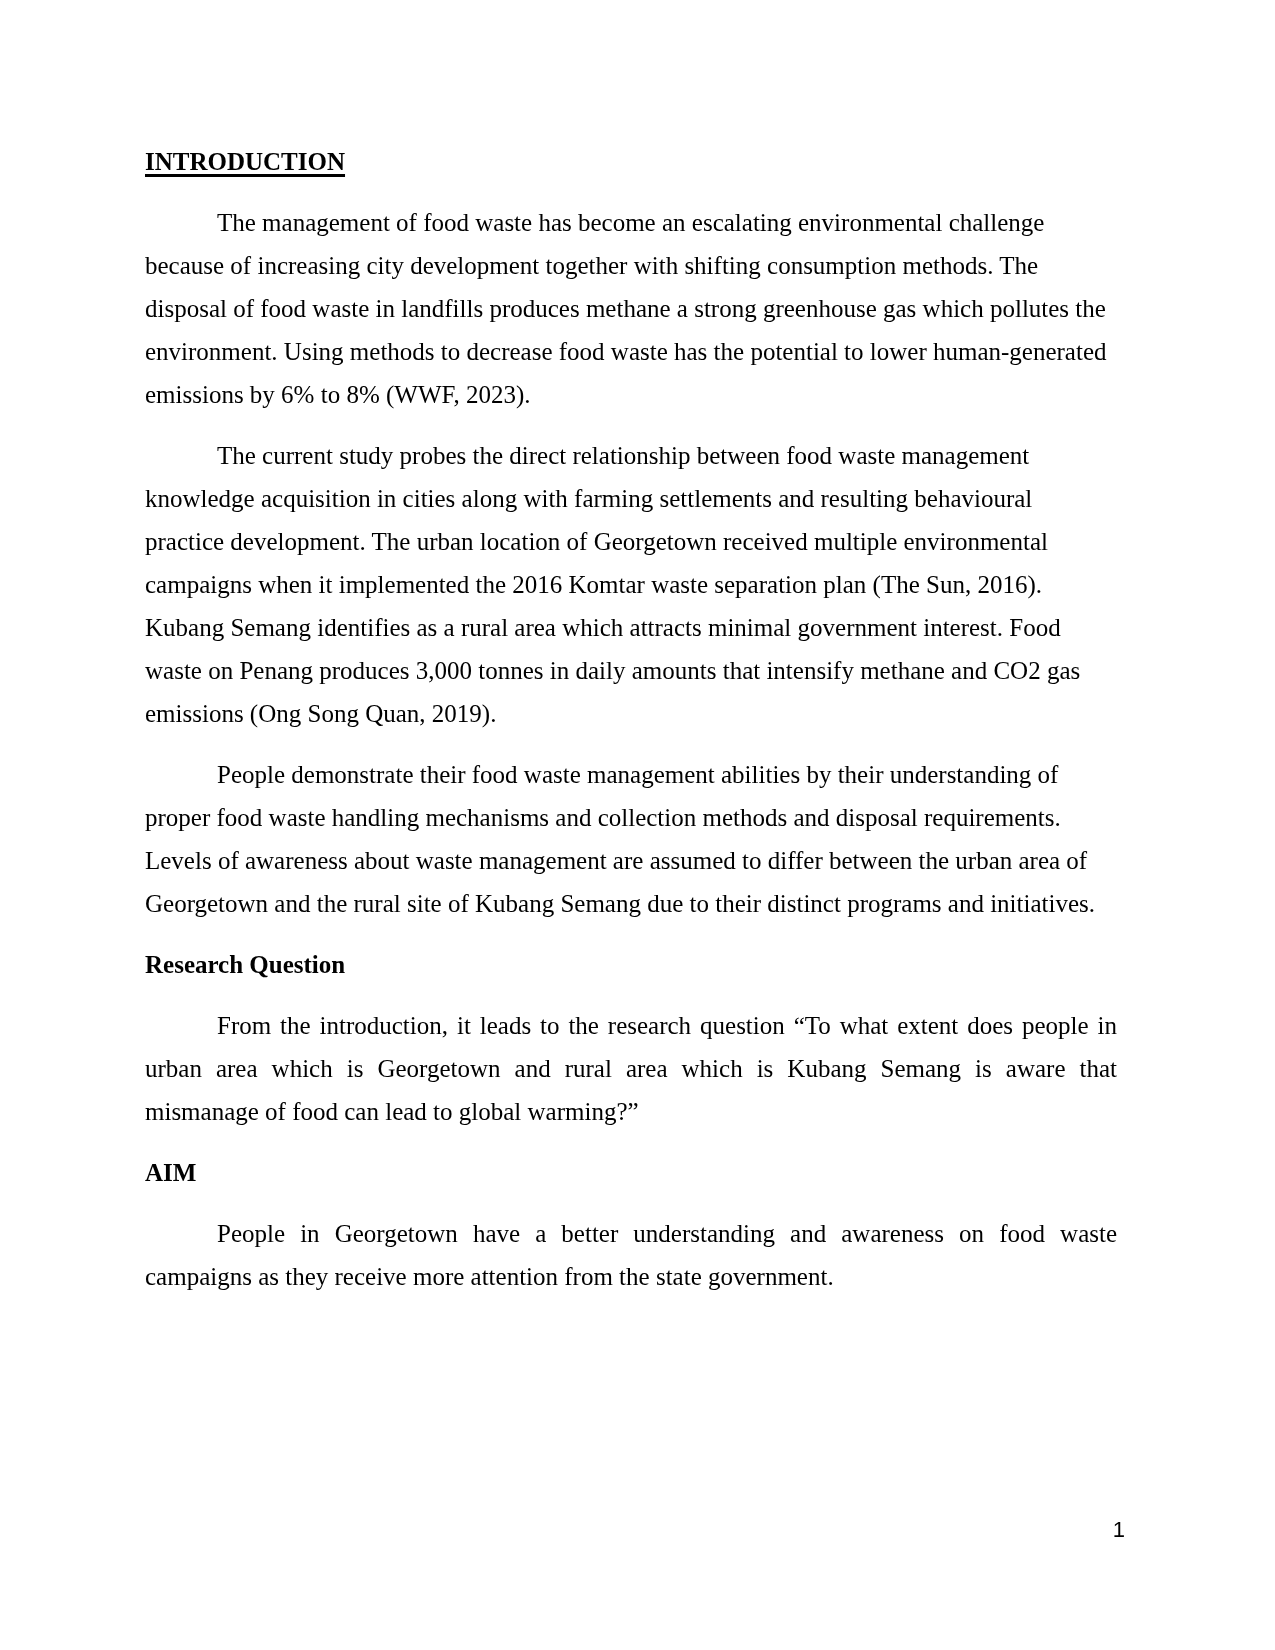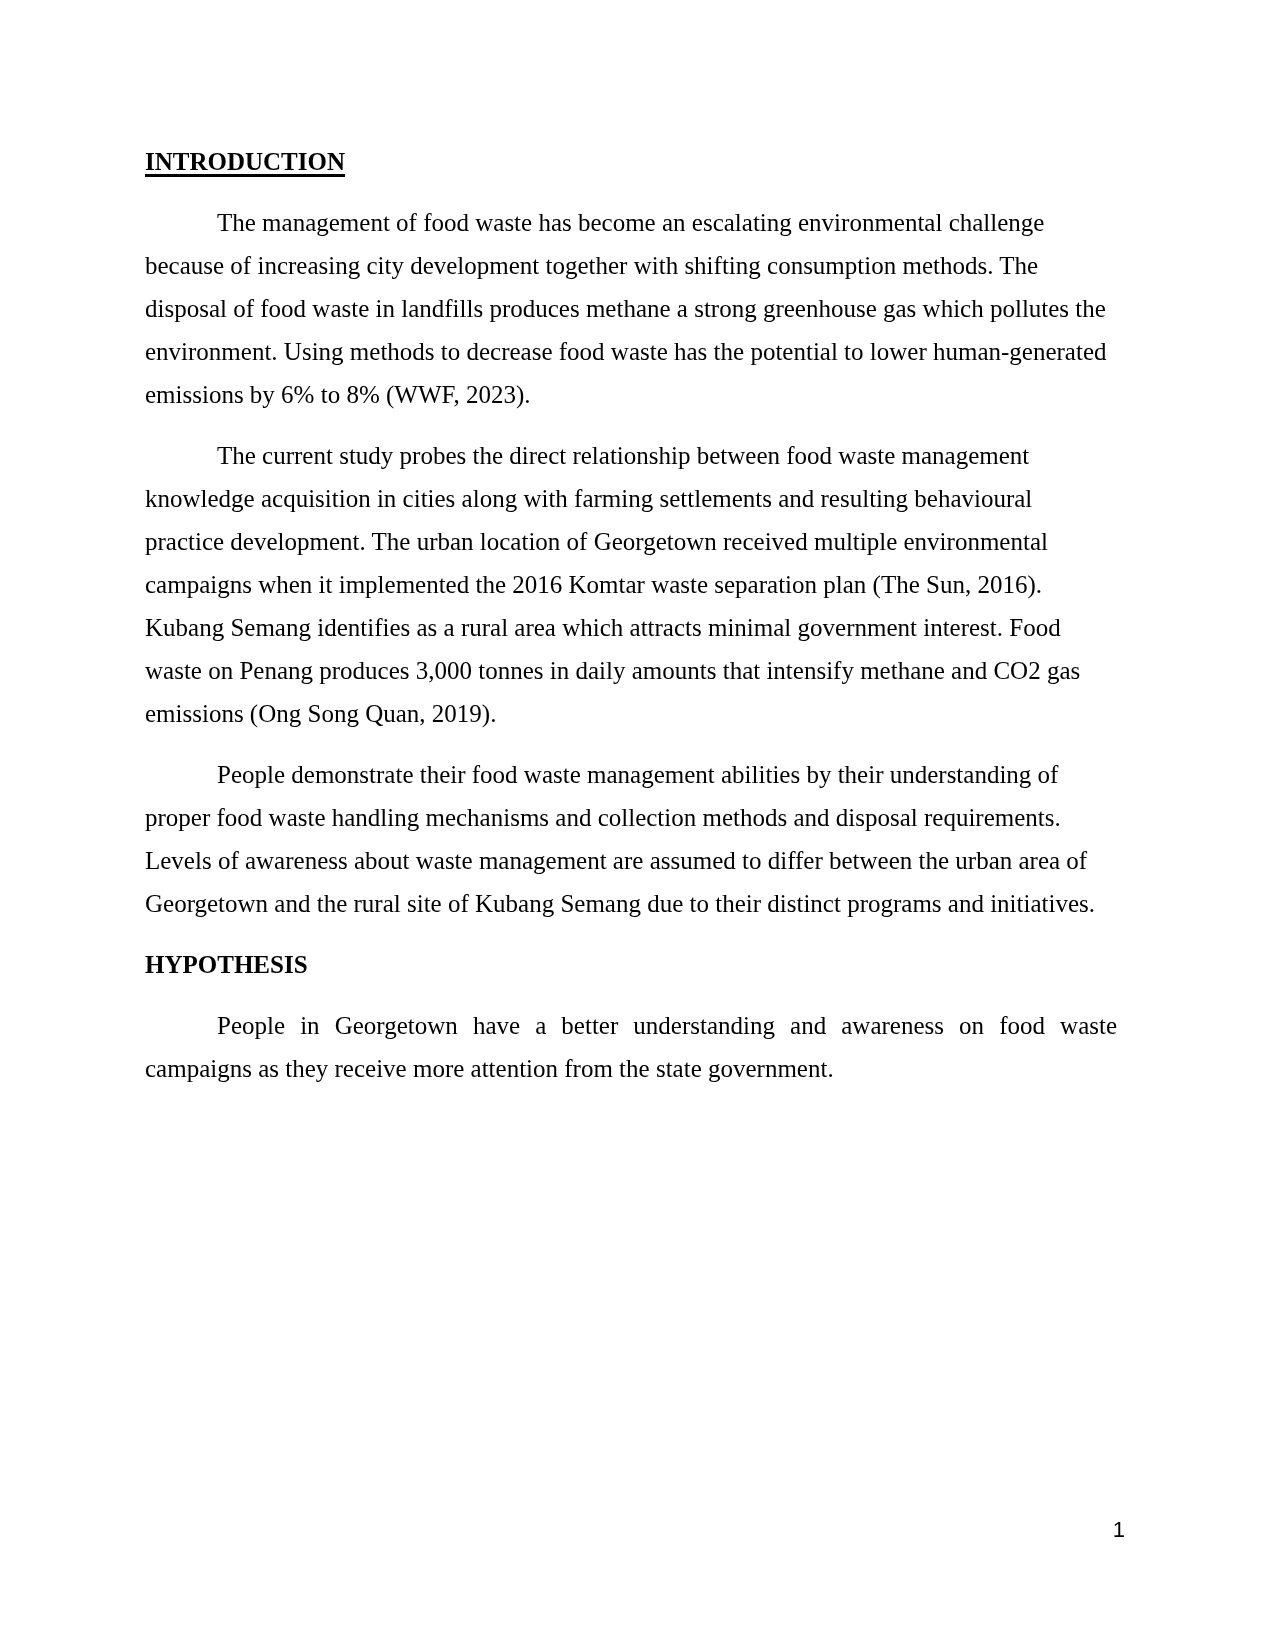--- a/index.html
+++ b/index.html
@@ -52,23 +52,25 @@
 <div class="page">
 
   <h1 class="doc-heading underlined">INTRODUCTION</h1>
 
   <p class="doc-para align-left">The management of food waste has become an escalating environmental challenge because of increasing city development together with shifting consumption methods. The disposal of food waste in landfills produces methane a strong greenhouse gas which pollutes the environment. Using methods to decrease food waste has the potential to lower human-generated emissions by 6% to 8% (WWF, 2023).</p>
 
   <p class="doc-para align-left">The current study probes the direct relationship between food waste management knowledge acquisition in cities along with farming settlements and resulting behavioural practice development. The urban location of Georgetown received multiple environmental campaigns when it implemented the 2016 Komtar waste separation plan (The Sun, 2016). Kubang Semang identifies as a rural area which attracts minimal government interest. Food waste on Penang produces 3,000 tonnes in daily amounts that intensify methane and CO2 gas emissions (Ong Song Quan, 2019).</p>
 
   <p class="doc-para align-left">People demonstrate their food waste management abilities by their understanding of proper food waste handling mechanisms and collection methods and disposal requirements. Levels of awareness about waste management are assumed to differ between the urban area of Georgetown and the rural site of Kubang Semang due to their distinct programs and initiatives.</p>
 
+  <h2 class="doc-heading">Research Question</h2>
+
+  <p class="doc-para align-justify">From the introduction, it leads to the research question “To what extent does people in urban area which is Georgetown and rural area which is Kubang Semang is aware that mismanage of food can lead to global warming?”</p>
+
+  <h2 class="doc-heading">AIM</h2>
 
 
-
-
-  <h2 class="doc-heading">HYPOTHESIS</h2>
 
   <p class="doc-para align-justify">People in Georgetown have a better understanding and awareness on food waste campaigns as they receive more attention from the state government.</p>
 
   <div class="page-number">1</div>
 
 </div>
 
 </body></html>

